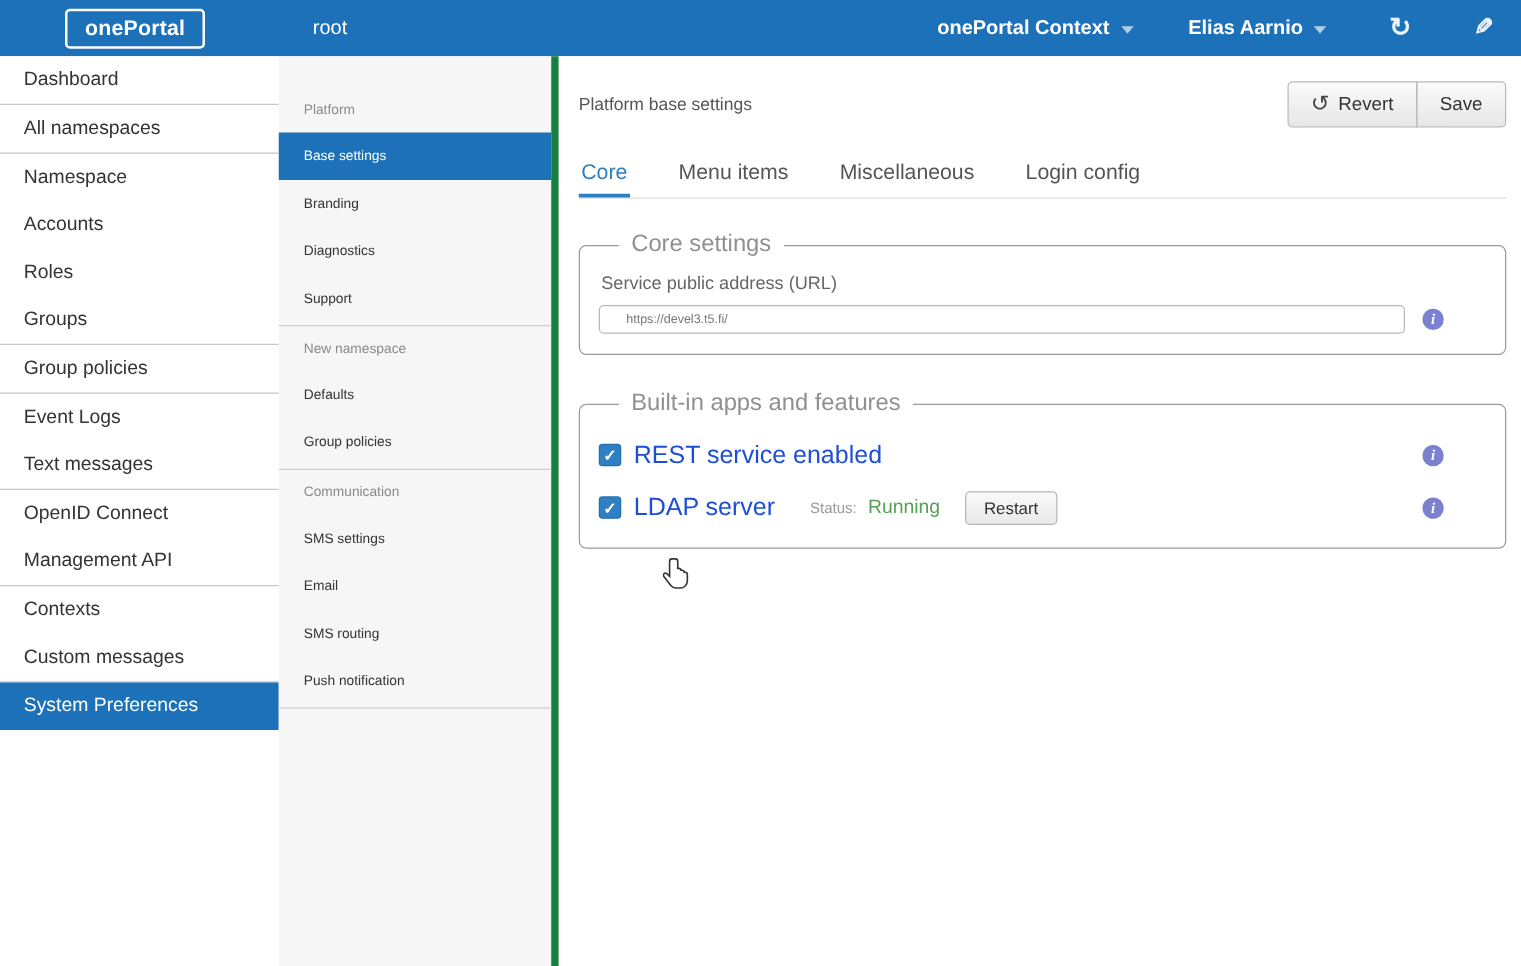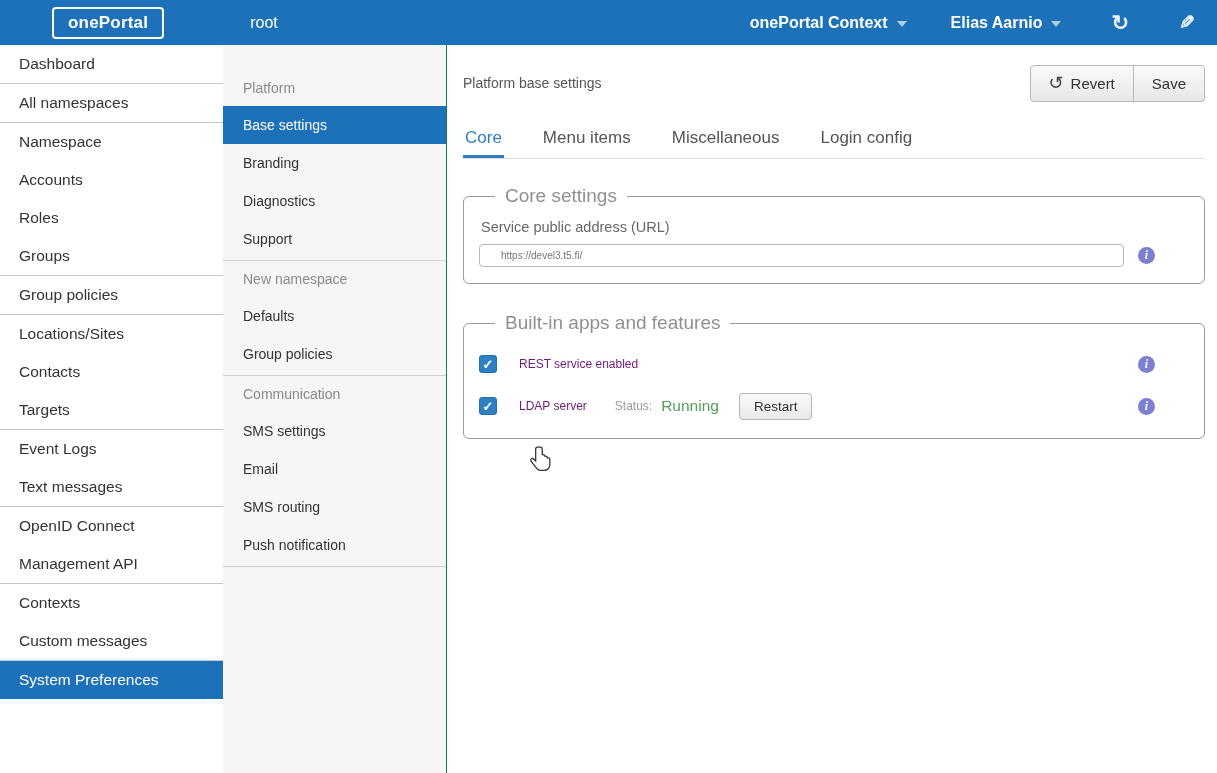--- a/index.html
+++ b/index.html
@@ -21,21 +21,21 @@
   
   .cols { flex:1; display:flex; min-height:0; }
 
   
   .sidenav { width:223px; flex:0 0 223px; background:#fff; font-size:15.5px; color:#333; }
   .nav-group { border-bottom:1px solid #c6c6c6; }
   .nav-item { height:38px; line-height:38px; padding-left:19px; cursor:pointer; white-space:nowrap; }
   .nav-item.selected { background:#1d71b8; color:#fff; }
 
   
-  .subnav { width:224px; flex:0 0 224px; background:#f6f6f6; border-right:1px solid #15803d; padding-top:25px; font-size:14px; }
+  .subnav { width:224px; flex:0 0 224px; background:#f6f6f6; border-right:6px solid #15803d; padding-top:25px; font-size:11px; }
   .subnav-section { border-bottom:1px solid #cfcfcf; padding-bottom:2px; }
   .subnav-header { height:36px; line-height:36px; padding-left:20px; color:#8a8a8a; }
   .subnav-item { height:38px; line-height:38px; padding-left:20px; color:#333; cursor:pointer; }
   .subnav-item.selected { background:#1d71b8; color:#fff; }
 
   
   .main { flex:1; background:#fff; padding:0 12px 0 16px; min-width:0; }
   .main-header { display:flex; align-items:center; margin-top:16px; height:44px; }
   .page-title { font-size:14px; color:#555; font-weight:400; }
   .btn-group { margin-left:auto; display:flex; }
@@ -53,21 +53,21 @@
   legend { color:#909090; font-size:19px; padding:0 10px; margin-left:16px; }
   .field-label { color:#666; font-size:14.5px; margin:6px 2px 9px; }
   .input-row { display:flex; align-items:center; }
   .text-input { flex:1; height:23px; border:1px solid #b8b8b8; border-radius:4px; padding:0 21px; font-size:10px; color:#777; font-family:"Liberation Sans", sans-serif; outline:none; }
   .info-badge { width:17px; height:17px; border-radius:50%; background:#7b80d1; color:#fff; font:italic bold 12px "Liberation Serif", serif; display:flex; align-items:center; justify-content:center; margin-left:auto; flex:0 0 17px; cursor:pointer; }
   .input-row .info-badge, .feature-row .info-badge { margin-right:34px; }
   .input-row .info-badge { margin-left:14px; }
 
   .feature-row { display:flex; align-items:center; height:36px; margin-top:6px; }
   .checkbox { width:18px; height:18px; background:#2e80c3; border:1px solid #2470ad; border-radius:3px; color:#fff; font-size:13px; font-weight:bold; display:flex; align-items:center; justify-content:center; cursor:pointer; flex:0 0 18px; }
-  .feature-label { color:#701a75; font-size:12px; margin-left:22px; }
+  .feature-label { color:#1d4ed8; font-size:20px; margin-left:10px; }
   .status-label { color:#9a9a9a; font-size:12px; margin-left:28px; }
   .status-value { color:#55a055; font-size:15.5px; margin-left:9px; }
   .small-btn { margin-left:20px; padding:5px 14px; font-size:13.5px; color:#333; background:linear-gradient(#f9f9f9,#e9e9e9); border:1px solid #b5b5b5; border-radius:4px; cursor:pointer; font-family:"Liberation Sans", sans-serif; }
   .hand-cursor { position:absolute; left:66px; top:112px; pointer-events:none; }
 </style>
 </head>
 <body>
 
 <div class="app">
 
@@ -101,25 +101,20 @@
       <div class="nav-group">
         <div class="nav-item">Namespace</div>
         <div class="nav-item">Accounts</div>
         <div class="nav-item">Roles</div>
         <div class="nav-item">Groups</div>
       </div>
       <div class="nav-group">
         <div class="nav-item">Group policies</div>
       </div>
       <div class="nav-group">
-        <div class="nav-item">Locations/Sites</div>
-        <div class="nav-item">Contacts</div>
-        <div class="nav-item">Targets</div>
-      </div>
-      <div class="nav-group">
         <div class="nav-item">Event Logs</div>
         <div class="nav-item">Text messages</div>
       </div>
       <div class="nav-group">
         <div class="nav-item">OpenID Connect</div>
         <div class="nav-item">Management API</div>
       </div>
       <div class="nav-group">
         <div class="nav-item">Contexts</div>
         <div class="nav-item">Custom messages</div>

